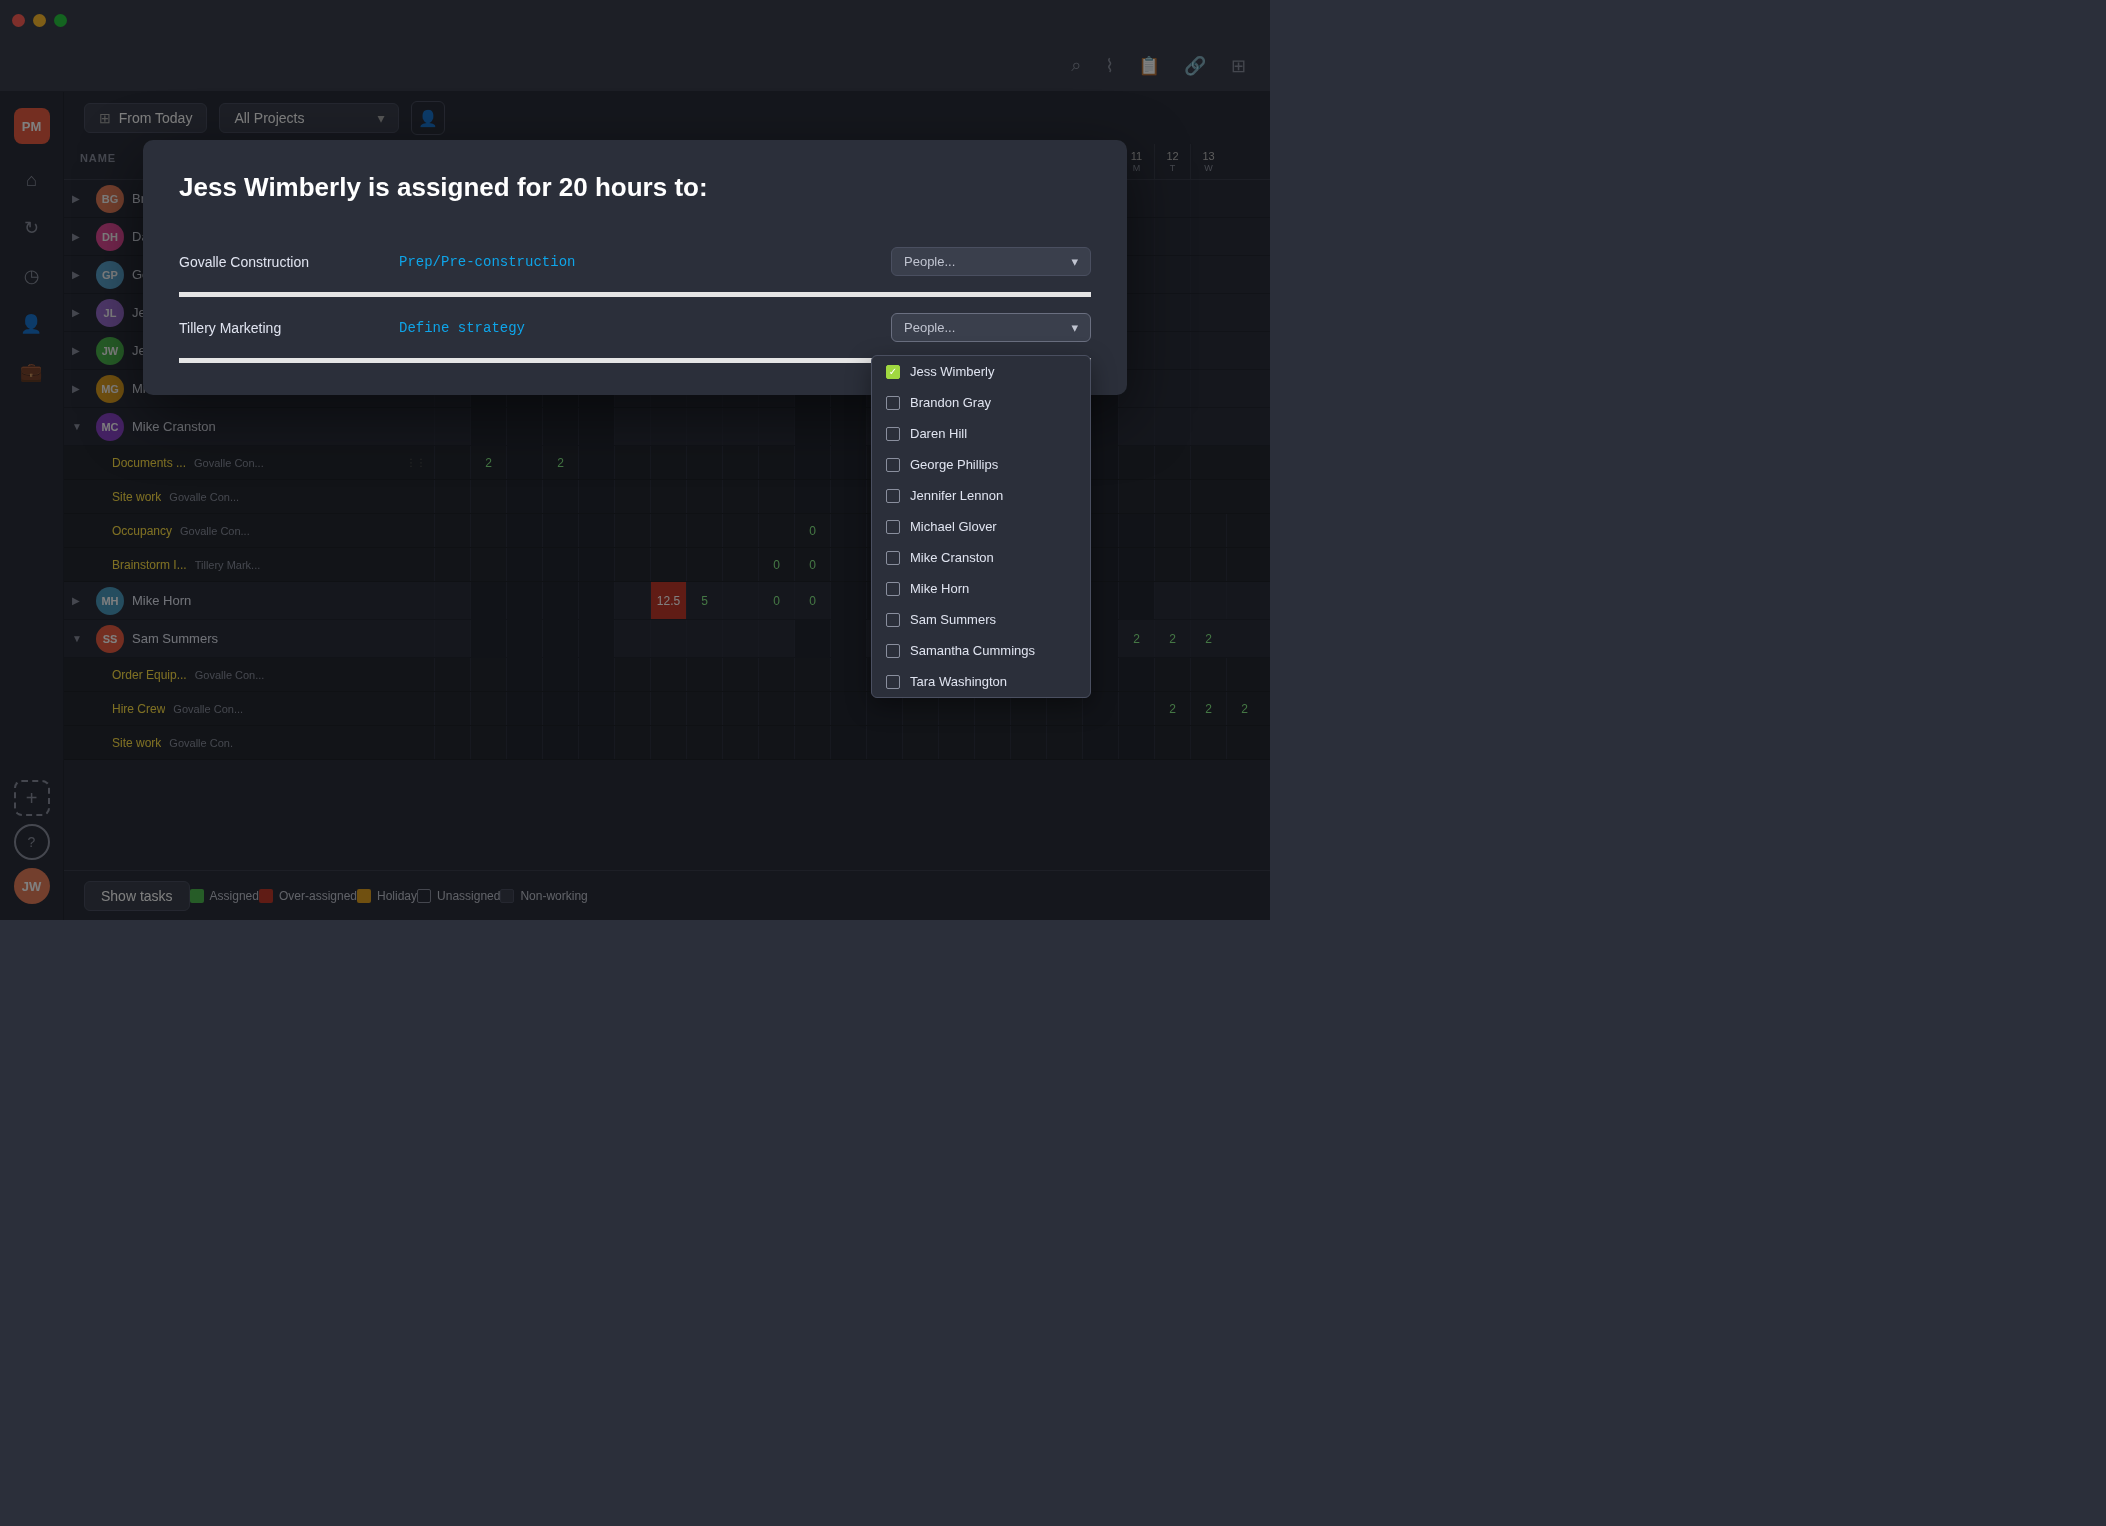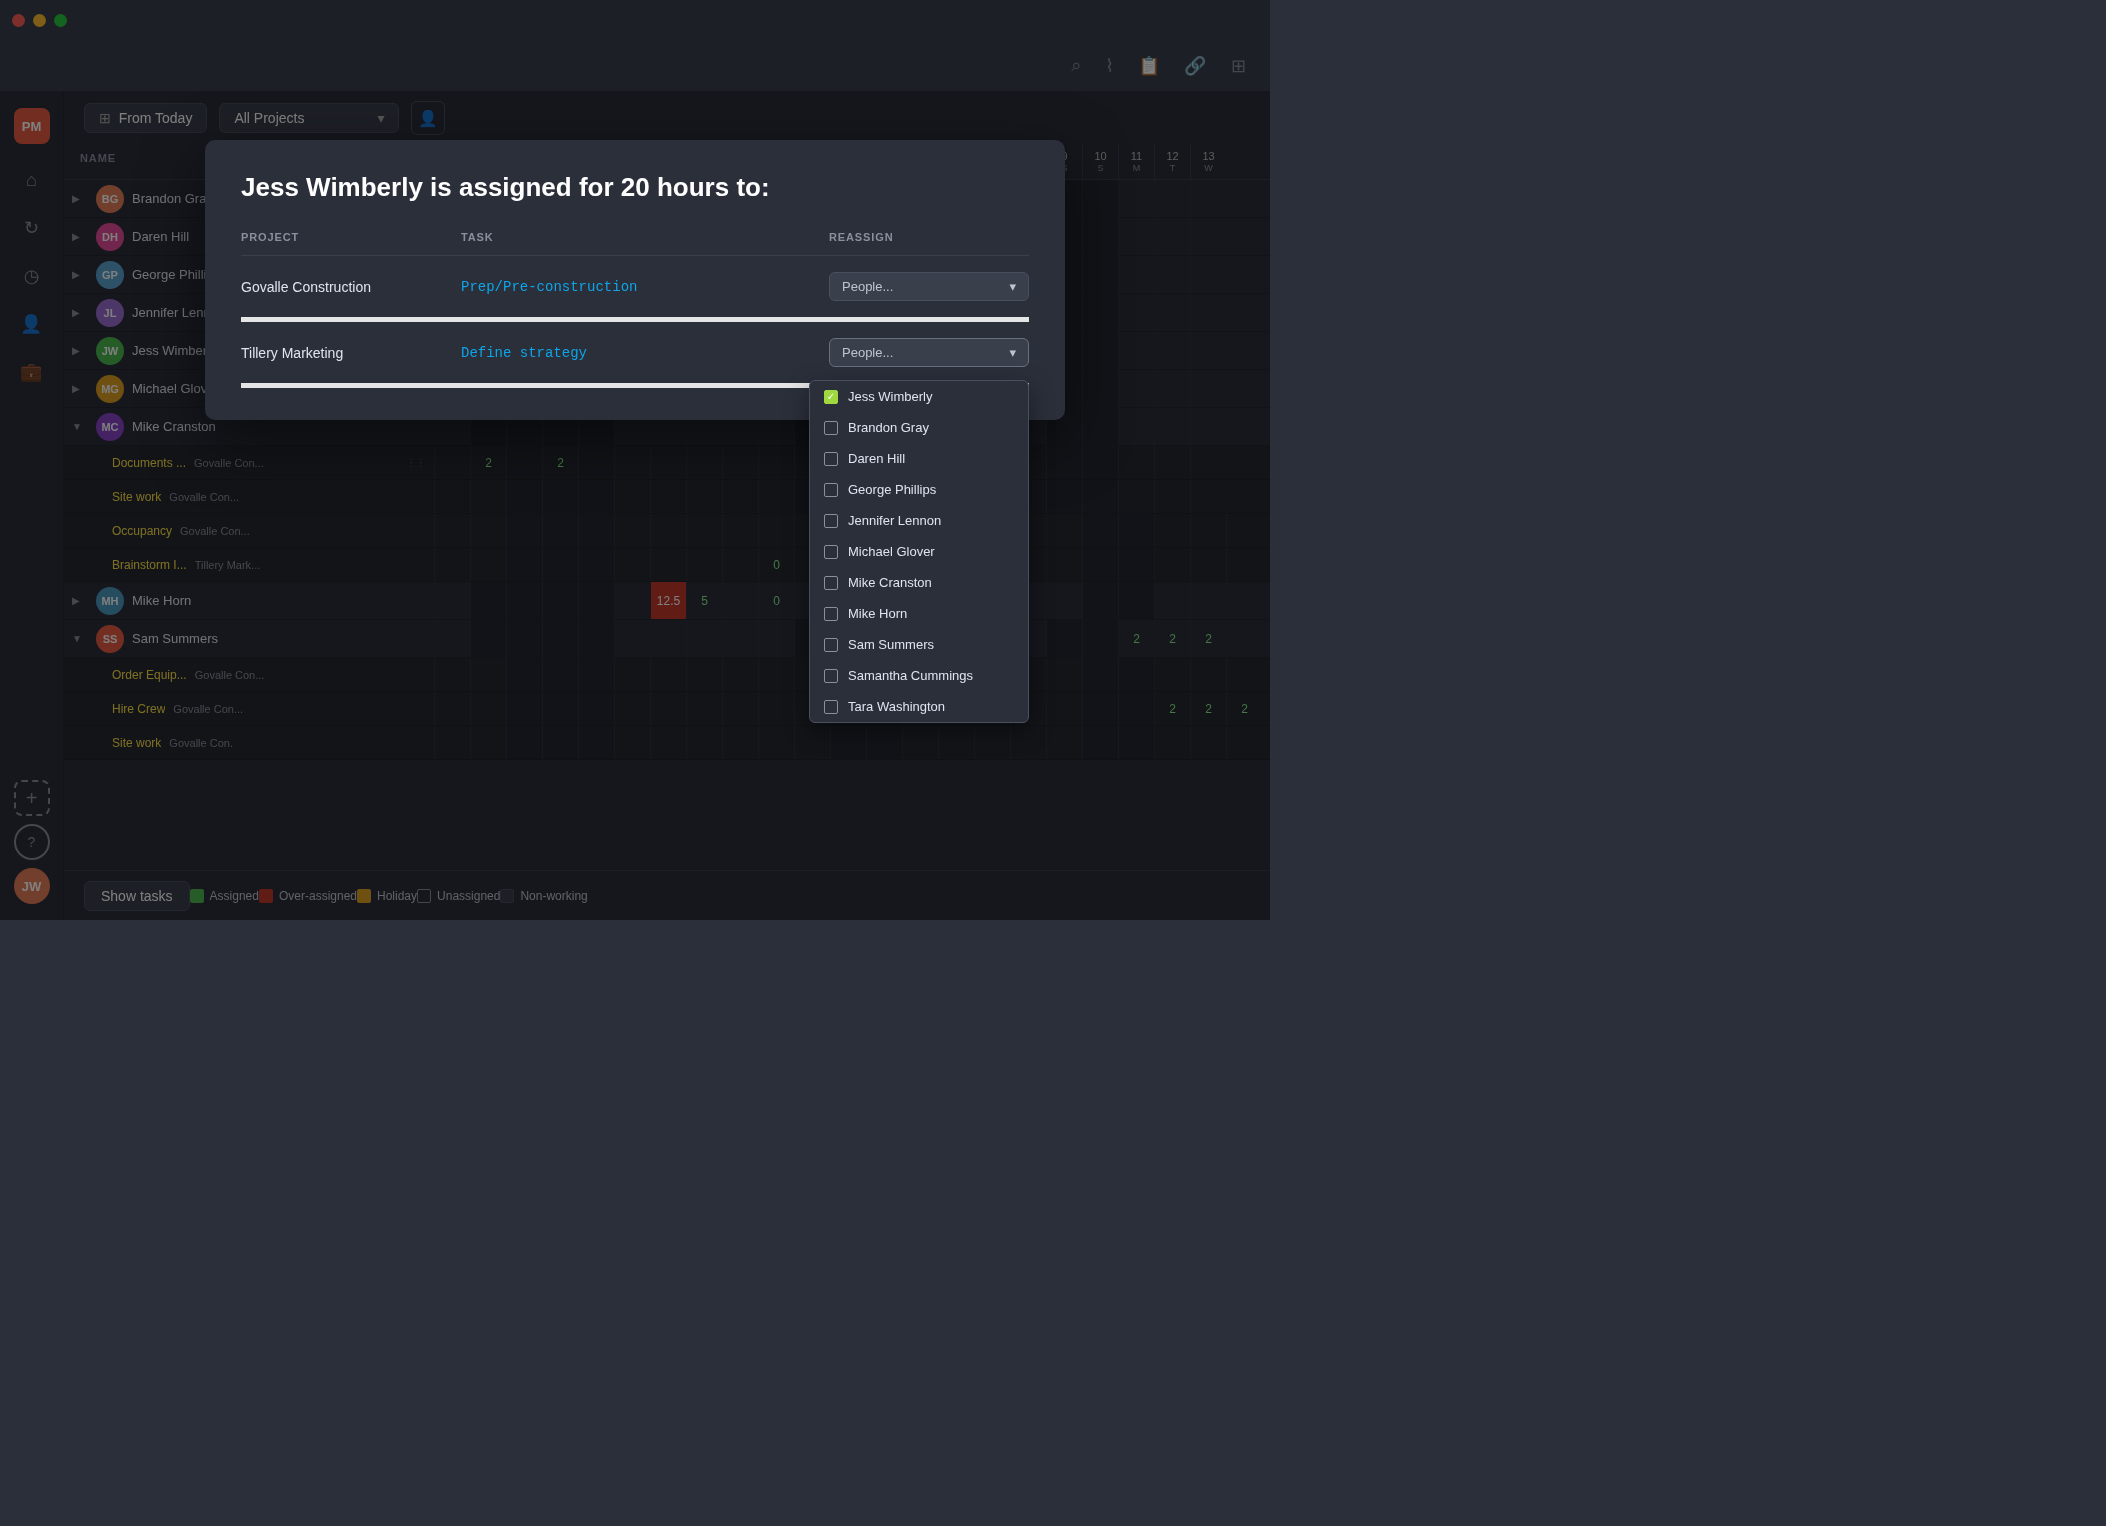--- a/index.html
+++ b/index.html
@@ -356,21 +356,21 @@
       align-items: flex-start;
       justify-content: center;
       z-index: 100;
       padding-top: 140px;
     }
 
     
     .modal {
       background: #2b2f3a;
       border-radius: 10px;
-      width: 860px;
+      width: 984px;
       max-width: 90%;
       padding: 32px 36px;
       position: relative;
       box-shadow: 0 20px 60px rgba(0,0,0,0.5);
     }
     .modal-title {
       font-size: 26px;
       color: #fff;
       font-weight: 600;
       margin-bottom: 28px;
@@ -1149,25 +1149,20 @@
       </div>
     </div>
 
   </div>
 </div>
 
 <div class="modal-overlay">
   <div class="modal">
     <div class="modal-title">Jess Wimberly is assigned for 20 hours to:</div>
 
-    <div class="modal-table-header">
-      <div class="modal-col-project">PROJECT</div>
-      <div class="modal-col-task">TASK</div>
-      <div class="modal-col-reassign">REASSIGN</div>
-    </div>
 
     <div class="modal-row">
       <div class="modal-row-project">Govalle Construction</div>
       <div class="modal-row-task">Prep/Pre-construction</div>
       <div class="modal-row-reassign">
         <div class="people-dropdown">
           <span>People...</span>
           <span>▾</span>
         </div>
       </div>

